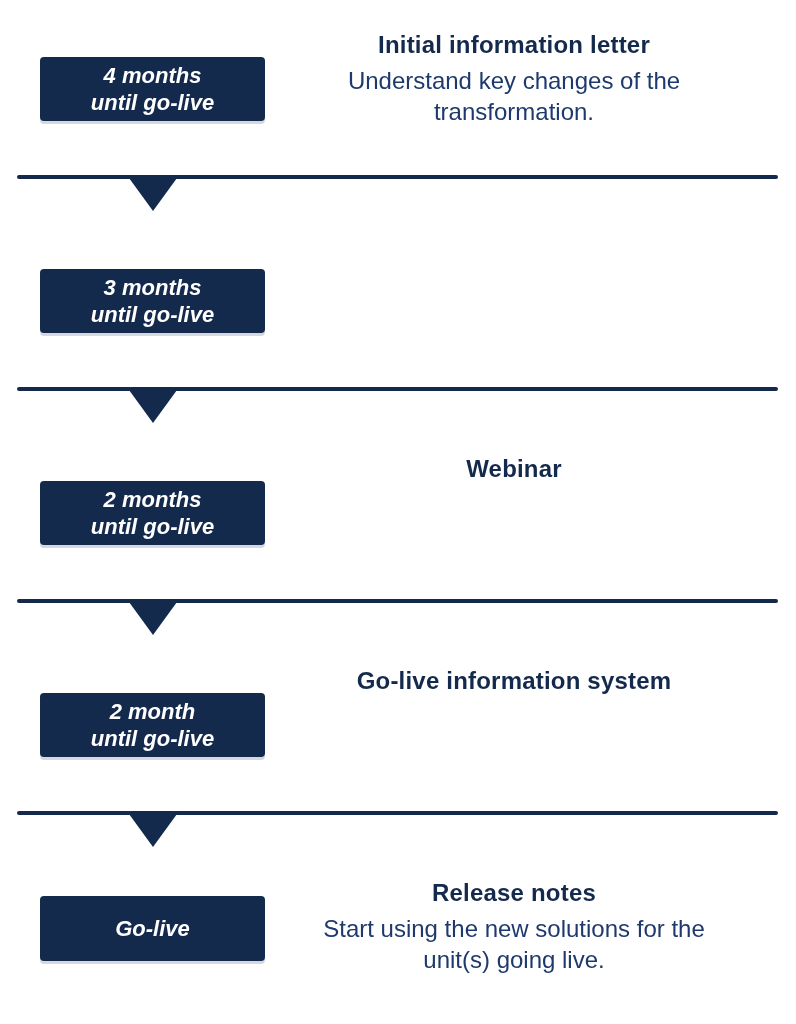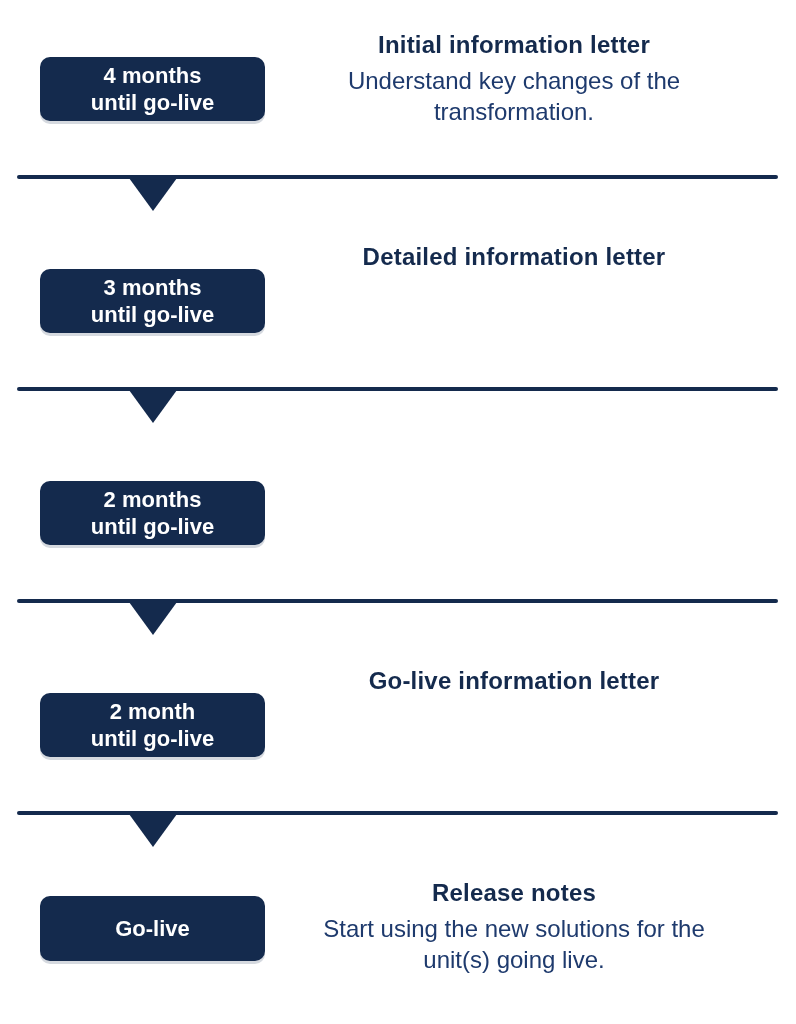--- a/index.html
+++ b/index.html
@@ -43,31 +43,32 @@
     color: var(--body-text);
     white-space: pre-line;
   }
   .badge {
     position: absolute;
     left: 40px;
     top: 57px;
     width: 225px;
     height: 64px;
     background: var(--navy);
-    border-radius: 10px;
+    border-radius: 4px;
     color: var(--badge-text);
     display: flex;
     align-items: center;
     justify-content: center;
     text-align: center;
     font-weight: bold;
     font-size: 22px;
     line-height: 27px;
     white-space: pre-line;
     box-shadow: 0 3px 0 rgba(20, 42, 77, 0.18);
+    font-style: italic;
   }
   .step.single .badge { top: 48px; height: 65px; }
   .divider {
     position: absolute;
     left: 17px;
     top: 175px;
     width: 761px;
     height: 4px;
     background: var(--navy);
     border-radius: 2px;
@@ -97,40 +98,40 @@
 transformation.</p>
     </div>
     <div class="divider"></div>
     <div class="arrow"></div>
   </section>
 
   <section class="step">
     <div class="badge">3 months
 until go-live</div>
     <div class="content">
-      <h2 class="title">Detailed information letter</h2>
     </div>
     <div class="divider"></div>
     <div class="arrow"></div>
   </section>
 
   <section class="step">
     <div class="badge">2 months
 until go-live</div>
     <div class="content">
+      <h2 class="title">Webinar</h2>
     </div>
     <div class="divider"></div>
     <div class="arrow"></div>
   </section>
 
   <section class="step">
     <div class="badge">2 month
 until go-live</div>
     <div class="content">
-      <h2 class="title">Go-live information letter</h2>
+      <h2 class="title">Go-live information system</h2>
     </div>
     <div class="divider"></div>
     <div class="arrow"></div>
   </section>
 
   <section class="step last single">
     <div class="badge">Go-live</div>
     <div class="content">
       <h2 class="title">Release notes</h2>
       <p class="desc">Start using the new solutions for the

